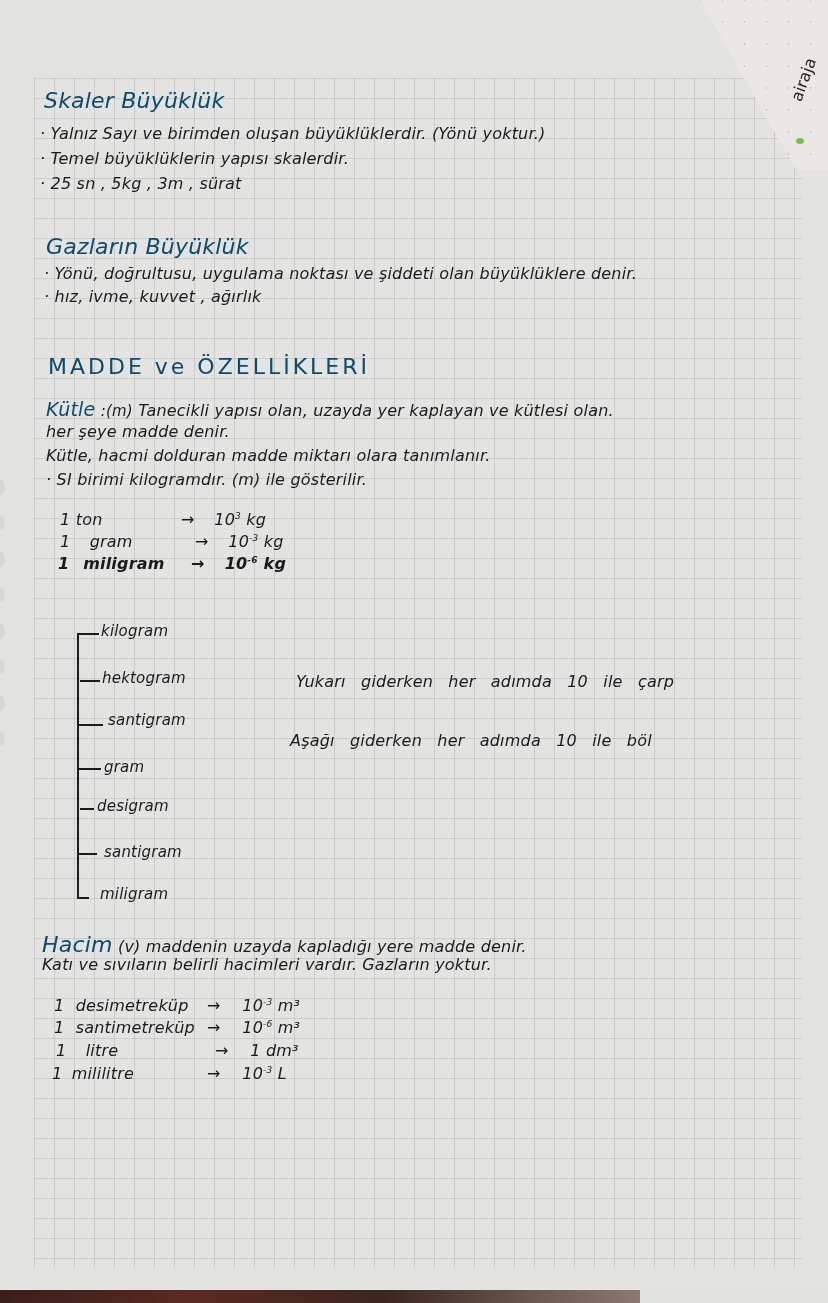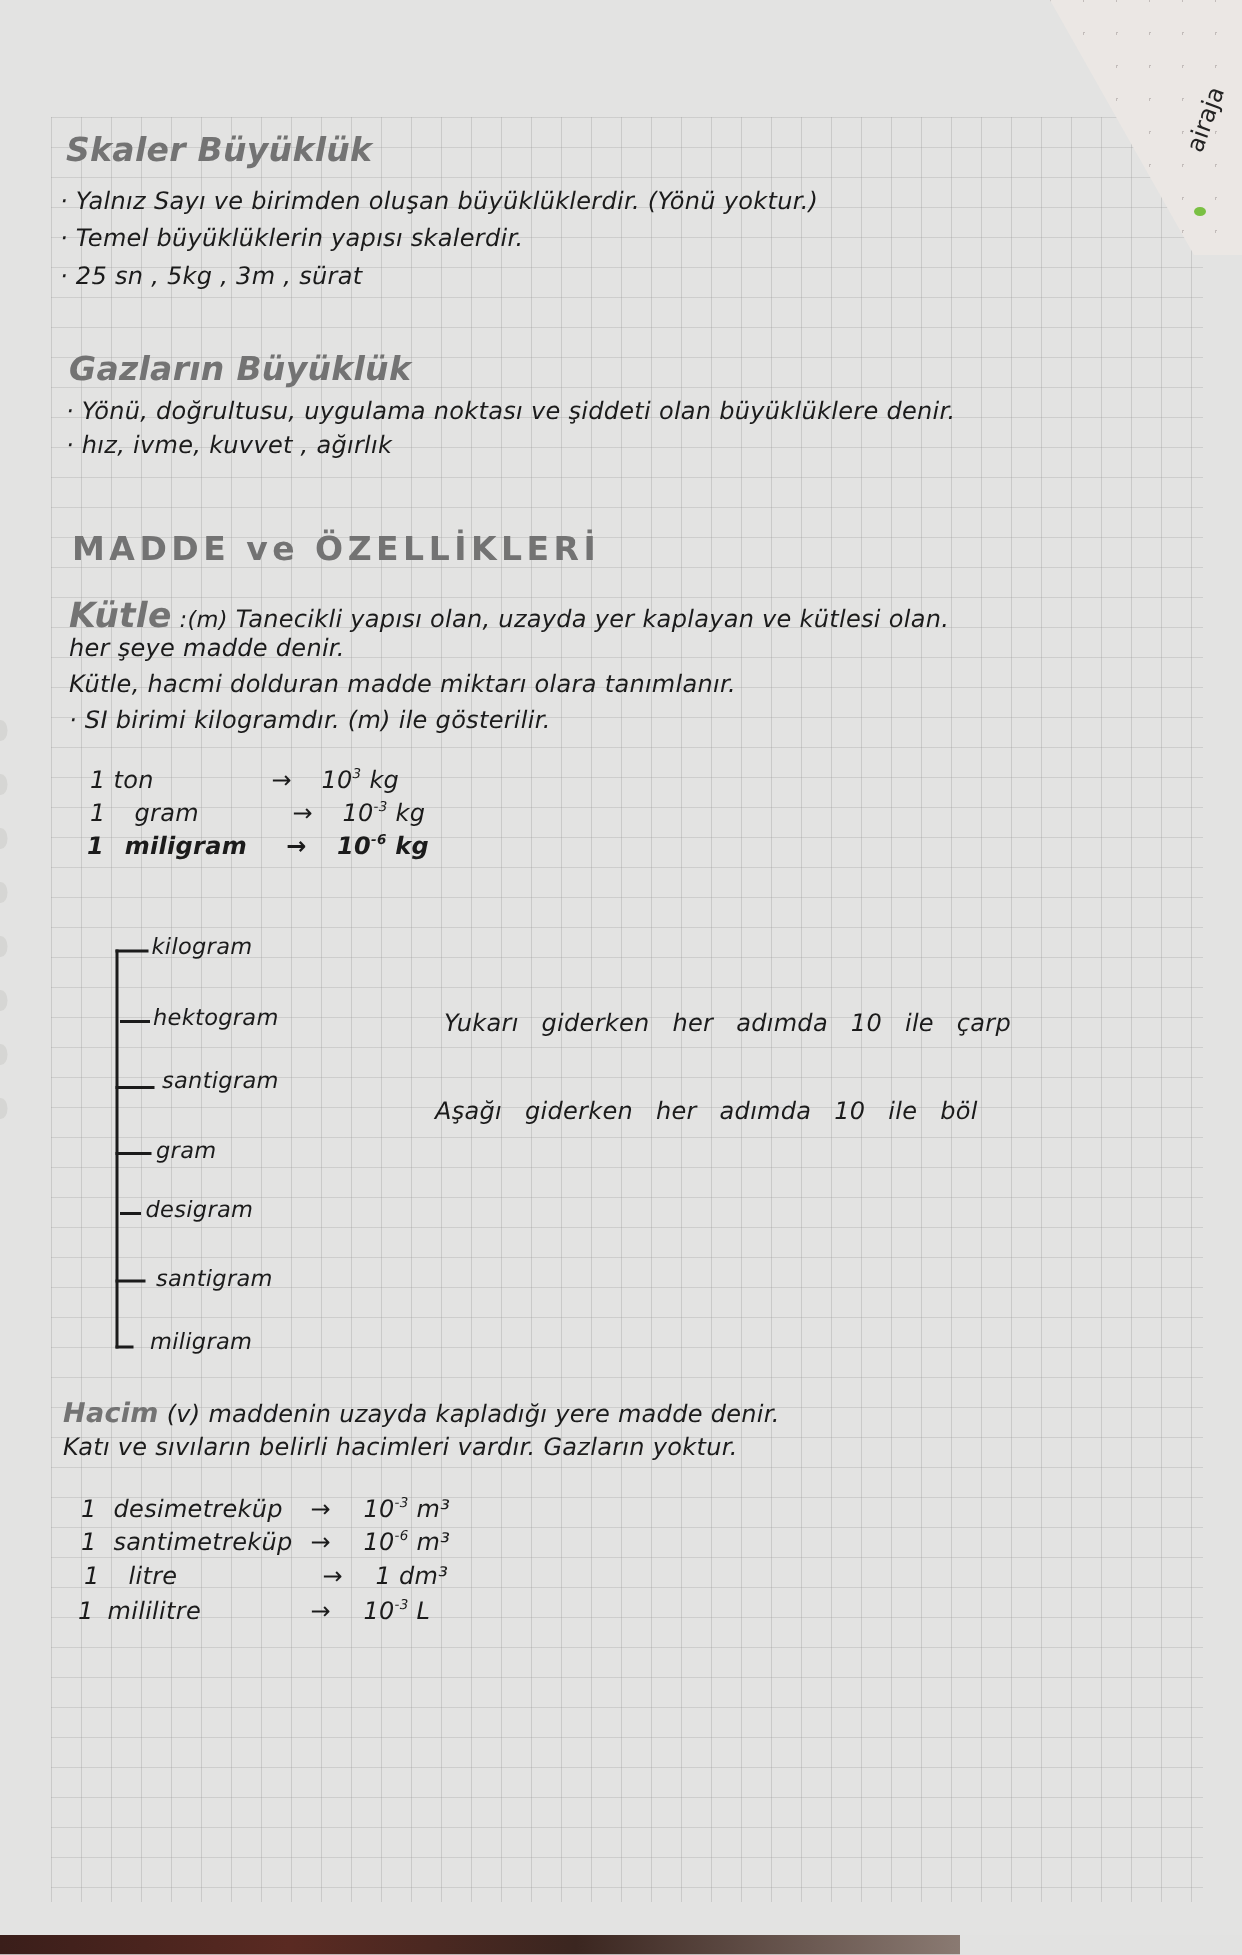--- a/index.html
+++ b/index.html
@@ -37,21 +37,21 @@
     background-size:22px 22px;
     clip-path:polygon(22px 0, 150px 0, 150px 170px, 118px 170px);
   }
   .corner-page .word {
     position:absolute; right:2px; top:70px; transform:rotate(-70deg);
     font-size:16px; color:#222; font-family:"DejaVu Sans", sans-serif;
   }
   .corner-page .leaf { position:absolute; right:24px; top:138px; width:8px; height:6px; background:#7ac043; border-radius:50%; }
 
   .hw { position:absolute; font-family:"DejaVu Sans", sans-serif; color:#1b1b1b; font-style:italic; white-space:nowrap; letter-spacing:0.2px; }
-  .pink { color:#737373;font-weight:bold; }
+  .pink { color:#0c4a6e; }
   .h-title { font-size:22px; }
   .txt { font-size:16px; }
   .small { font-size:15px; }
   sup { font-size:9px; }
 
   .tree-line { position:absolute; background:#1b1b1b; }
 </style>
 </head>
 <body>
 
@@ -73,21 +73,21 @@
   <div class="hw txt" style="left:40px;top:149px;">· Temel büyüklüklerin yapısı skalerdir.</div>
   <div class="hw txt" style="left:40px;top:174px;">· 25 sn , 5kg , 3m , sürat</div>
 
   <div class="hw pink h-title" style="left:46px;top:234px;">Gazların Büyüklük</div>
   <div class="hw txt" style="left:44px;top:264px;">· Yönü, doğrultusu, uygulama noktası ve şiddeti olan büyüklüklere denir.</div>
   <div class="hw txt" style="left:44px;top:287px;">· hız, ivme, kuvvet , ağırlık</div>
 
   <div class="hw pink h-title" style="left:48px;top:354px;font-style:normal;letter-spacing:3px;">MADDE ve ÖZELLİKLERİ</div>
 
   <div class="hw" style="left:46px;top:398px;">
-    <span class="pink" style="font-size:23px;">Kütle</span>
+    <span class="pink" style="font-size:19px;">Kütle</span>
     <span class="small">:(m)</span>
     <span class="txt">Tanecikli yapısı olan, uzayda yer kaplayan ve kütlesi olan.</span>
   </div>
   <div class="hw txt" style="left:46px;top:422px;">her şeye madde denir.</div>
   <div class="hw txt" style="left:46px;top:446px;">Kütle, hacmi dolduran madde miktarı olara tanımlanır.</div>
   <div class="hw txt" style="left:46px;top:470px;">· SI birimi kilogramdır. (m) ile gösterilir.</div>
 
   <div class="hw txt" style="left:60px;top:510px;">
     <span>1</span>
     <span style="display:inline-block;width:100px;">ton</span>
@@ -126,21 +126,21 @@
     <div class="hw small" style="left:104px;top:758px;">gram</div>
     <div class="hw small" style="left:97px;top:797px;">desigram</div>
     <div class="hw small" style="left:104px;top:843px;">santigram</div>
     <div class="hw small" style="left:100px;top:885px;">miligram</div>
   </div>
 
   <div class="hw txt" style="left:296px;top:672px;word-spacing:10px;">Yukarı giderken her adımda 10 ile çarp</div>
   <div class="hw txt" style="left:290px;top:694px;word-spacing:10px;margin-top:37px;">Aşağı giderken her adımda 10 ile böl</div>
 
   <div class="hw txt" style="left:42px;top:932px;">
-    <span class="pink" style="font-size:18px;">Hacim</span>
+    <span class="pink" style="font-size:22px;">Hacim</span>
     <span>(v) maddenin uzayda kapladığı yere madde denir.</span>
   </div>
   <div class="hw txt" style="left:42px;top:955px;">Katı ve sıvıların belirli hacimleri vardır. Gazların yoktur.</div>
 
   <div class="hw txt" style="left:54px;top:996px;">
     <span>1</span>
     <span style="display:inline-block;width:126px;padding-left:6px;">desimetreküp</span>
     <span style="display:inline-block;width:30px;">→</span>
     <span>10</span><sup>-3</sup>
     <span>m³</span>

